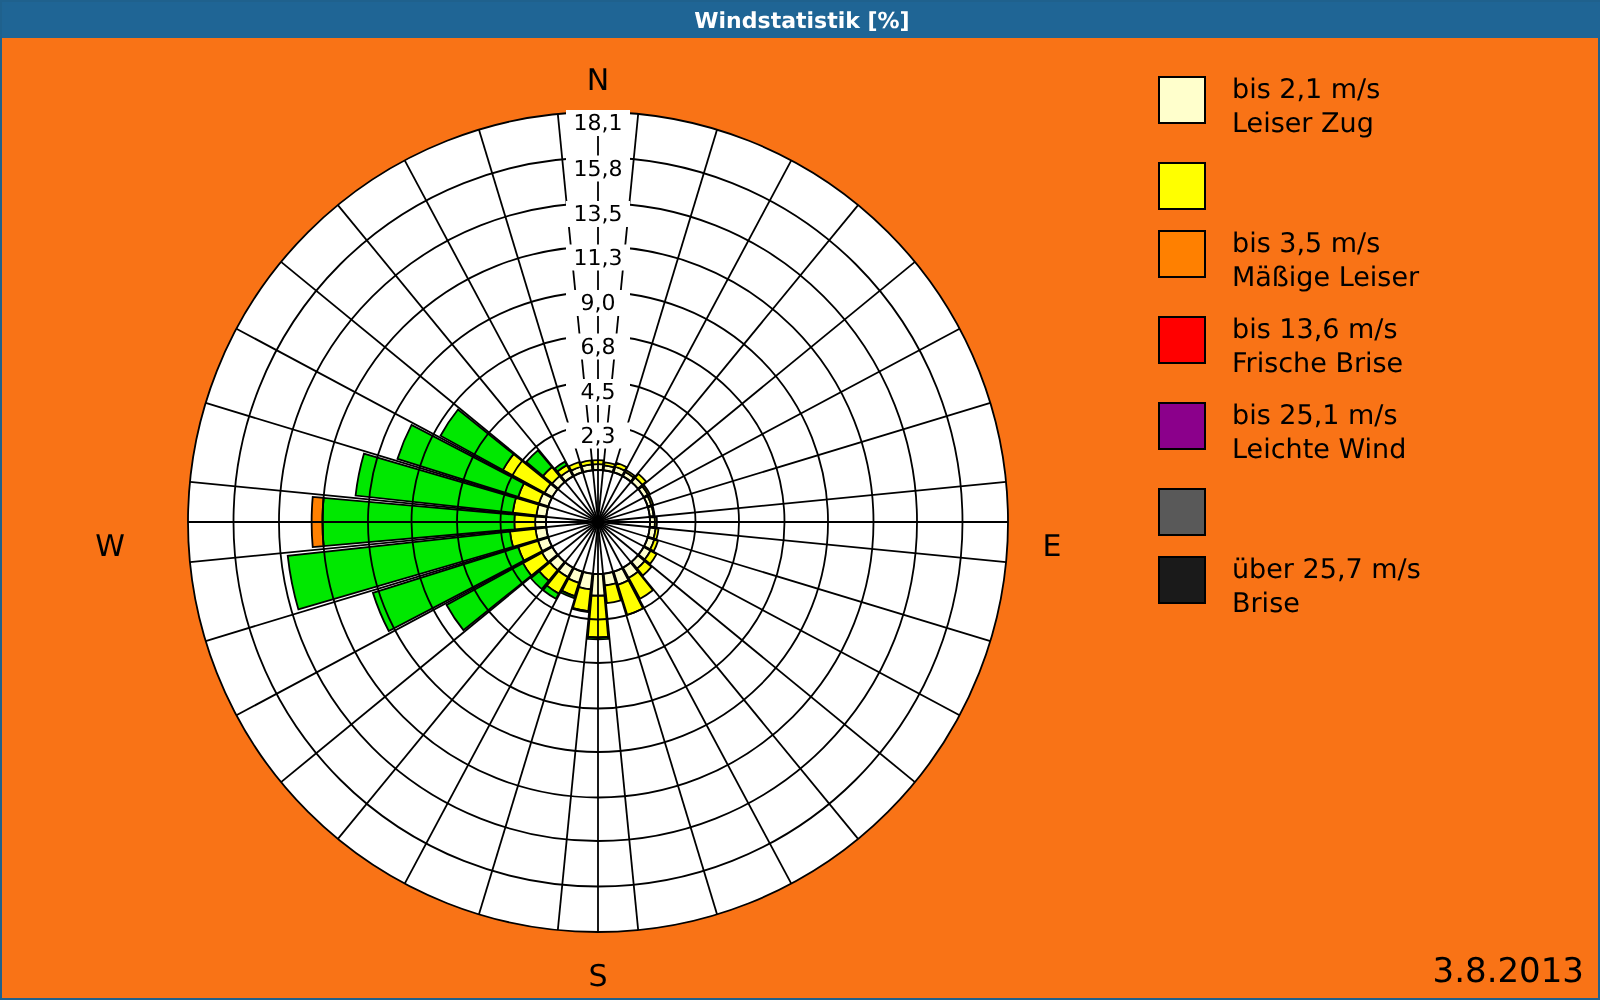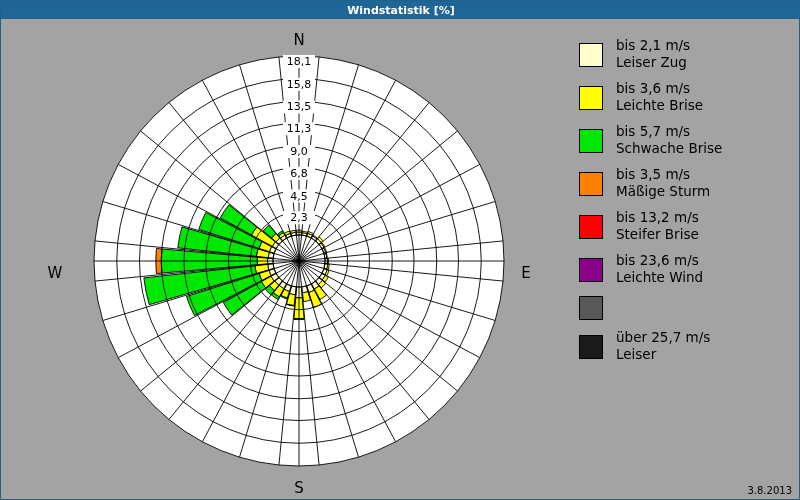--- a/index.html
+++ b/index.html
@@ -5,21 +5,21 @@
   html,body{margin:0;padding:0;}
   body{
     width:800px;height:500px;overflow:hidden;
     font-family:"DejaVu Sans", sans-serif;
     background:#ffffff;
   }
   #app{
     position:relative;width:800px;height:500px;
     box-sizing:border-box;
     border:1px solid #1f618d;
-    background:#a3a3a3;
+    background:#f97316;
   }
   #titlebar{
     position:absolute;left:0;top:0;width:800px;height:18px;
     background:#1f6595;
     color:#ffffff;
     font-size:11px;font-weight:bold;
     display:flex;align-items:center;justify-content:center;
     letter-spacing:0px;
     font-family:"DejaVu Sans", sans-serif;
   }
@@ -34,34 +34,34 @@
   }
   #lbl-n{left:278px;top:12px;width:40px;}
   #lbl-s{left:278px;top:460px;width:40px;}
   #lbl-w{left:34px;top:245px;width:40px;}
   #lbl-e{left:505px;top:245px;width:40px;}
 
   #legend{
     position:absolute;left:578px;top:36px;width:215px;
   }
   .legend-row{
-    display:flex;align-items:center;margin-bottom:9px;
+    display:flex;align-items:flex-start;margin-bottom:9px;
   }
   .swatch{
     width:24px;height:24px;border:1.5px solid #000;
     box-sizing:border-box;flex:0 0 auto;margin-top:1px;
   }
   .legend-text{
     margin-left:13px;font-size:13.5px;line-height:17px;color:#000;
     font-family:"DejaVu Sans", sans-serif;white-space:nowrap;
   }
   .legend-text .l2{display:block;}
   #datestamp{
     position:absolute;right:7px;bottom:3px;
-    font-size:10px;color:#000;
+    font-size:17px;color:#000;
     font-family:"DejaVu Sans", sans-serif;
   }
   .tick-text{
     font-family:"DejaVu Sans", sans-serif;
     font-size:11px;fill:#000;
   }
 </style>
 </head>
 <body>
 
@@ -228,42 +228,37 @@
     <div class="dirlabel" id="lbl-e">E</div>
   </div>
 
   <div id="legend">
       <div class="legend-row">
         <div class="swatch" style="background: rgb(255, 255, 204);"></div>
         <div class="legend-text"><span>bis 2,1 m/s</span><span class="l2">Leiser Zug</span></div>
       </div>
       <div class="legend-row">
         <div class="swatch" style="background: rgb(255, 255, 0);"></div>
-        <div class="legend-text"><span>bis 3,6 m/s</span><span class="l2">Leichte Brise</span></div>
-      </div>
-      <div class="legend-row">
-        <div class="swatch" style="background: rgb(0, 232, 0);"></div>
-        <div class="legend-text"><span>bis 5,7 m/s</span><span class="l2">Schwache Brise</span></div>
       </div>
       <div class="legend-row">
         <div class="swatch" style="background: rgb(255, 128, 0);"></div>
-        <div class="legend-text"><span>bis 3,5 m/s</span><span class="l2">Mäßige Sturm</span></div>
+        <div class="legend-text"><span>bis 3,5 m/s</span><span class="l2">Mäßige Leiser</span></div>
       </div>
       <div class="legend-row">
         <div class="swatch" style="background: rgb(255, 0, 0);"></div>
-        <div class="legend-text"><span>bis 13,2 m/s</span><span class="l2">Steifer Brise</span></div>
+        <div class="legend-text"><span>bis 13,6 m/s</span><span class="l2">Frische Brise</span></div>
       </div>
       <div class="legend-row">
         <div class="swatch" style="background: rgb(139, 0, 139);"></div>
-        <div class="legend-text"><span>bis 23,6 m/s</span><span class="l2">Leichte Wind</span></div>
+        <div class="legend-text"><span>bis 25,1 m/s</span><span class="l2">Leichte Wind</span></div>
       </div>
       <div class="legend-row">
         <div class="swatch" style="background: rgb(89, 89, 89);"></div>
       </div>
       <div class="legend-row">
         <div class="swatch" style="background: rgb(26, 26, 26);"></div>
-        <div class="legend-text"><span>über 25,7 m/s</span><span class="l2">Leiser</span></div>
+        <div class="legend-text"><span>über 25,7 m/s</span><span class="l2">Brise</span></div>
       </div>
     </div>
 
   <div id="datestamp">3.8.2013</div>
 
 </div>
 
 </body></html>

